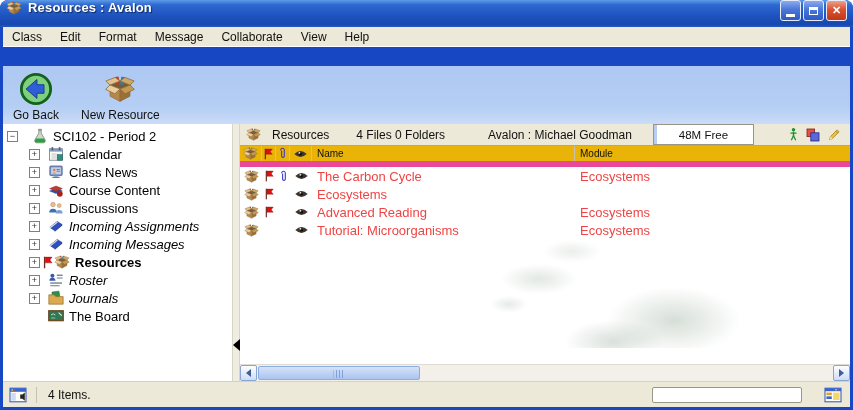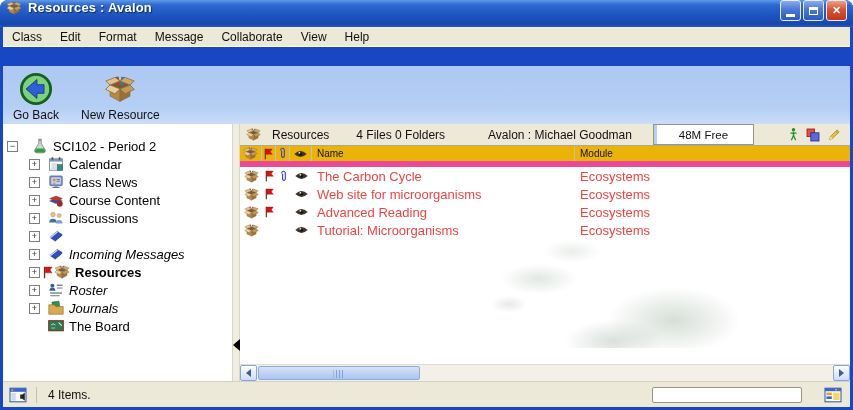--- a/index.html
+++ b/index.html
@@ -33,21 +33,21 @@
   .menu-item{ padding:2px 9px; }
 
   
   .toolbar{ flex:0 0 57px; background:linear-gradient(180deg,#adc8f2 0%,#b5cef4 70%,#cadcf8 100%); display:flex; align-items:flex-start; padding:3px 6px 0 6px; gap:14px;margin-top:19px; }
   .tbtn{ display:flex; flex-direction:column; align-items:center; gap:1px; padding:2px 4px; font-size:12px; color:#111; }
   .tbtn .ticon{ width:36px; height:36px; display:flex; align-items:center; justify-content:center; }
   .tbtn.disabled{ color:#93a2b8; }
 
   
   .content{ flex:1 1 auto; display:flex; min-height:0; }
-  .tree-panel{ width:229px; background:#fff; padding-top:13px; overflow:hidden; }
+  .tree-panel{ width:229px; background:#fff; padding-top:3px; overflow:hidden; }
   .splitter{ width:8px; background:#efede1; border-left:1px solid #d9d5c5; border-right:1px solid #d9d5c5; position:relative; }
   .split-arrow{ position:absolute; left:0px; top:215px; width:0; height:0; border-top:6px solid transparent; border-bottom:6px solid transparent; border-right:7px solid #000; }
 
   .tree-row{ height:18px; display:flex; align-items:center; font-size:13px; color:#000; white-space:nowrap; }
   .tree-row.root{ padding-left:4px; }
   .tree-row.child{ padding-left:26px; }
   .expander{ width:11px; height:11px; flex:0 0 11px; border:1px solid #7f7f7f; background:#fff; font-size:9px; line-height:9px; text-align:center; color:#333; }
   .expander.minus::after{ content:"−"; } .expander.plus::after{ content:"+"; }
   .exp-spacer{ width:11px; flex:0 0 11px; }
   .tree-row.root .ticon16{ margin-left:14px; }
@@ -330,20 +330,21 @@
         <svg class="i16 ticon16">
             <use href="#sym-people"></use>
           </svg>
         <span class="tree-label">Discussions</span>
       </div>
       <div class="tree-row child">
         <span class="expander plus"></span>
         <svg class="i16 ticon16">
             <use href="#sym-book"></use>
           </svg>
+        <span class="tree-label it">Incoming Assignments</span>
       </div>
       <div class="tree-row child">
         <span class="expander plus"></span>
         <svg class="i16 ticon16">
             <use href="#sym-book"></use>
           </svg>
         <span class="tree-label it">Incoming Messages</span>
       </div>
       <div class="tree-row child">
         <span class="expander plus"></span>
@@ -465,21 +466,20 @@
               <svg class="i11">
                 <use href="#sym-flag"></use>
               </svg>
             </span>
           <span class="c"></span>
           <span class="c">
               <svg class="ieye">
                 <use href="#sym-eye"></use>
               </svg>
             </span>
-          <span class="c txt">Web site for microorganisms</span>
           <span class="c txt">Ecosystems</span>
         </div>
         <div class="lrow">
           <span class="c">
               <svg class="i15">
                 <use href="#sym-box"></use>
               </svg>
             </span>
           <span class="c">
               <svg class="i11">

